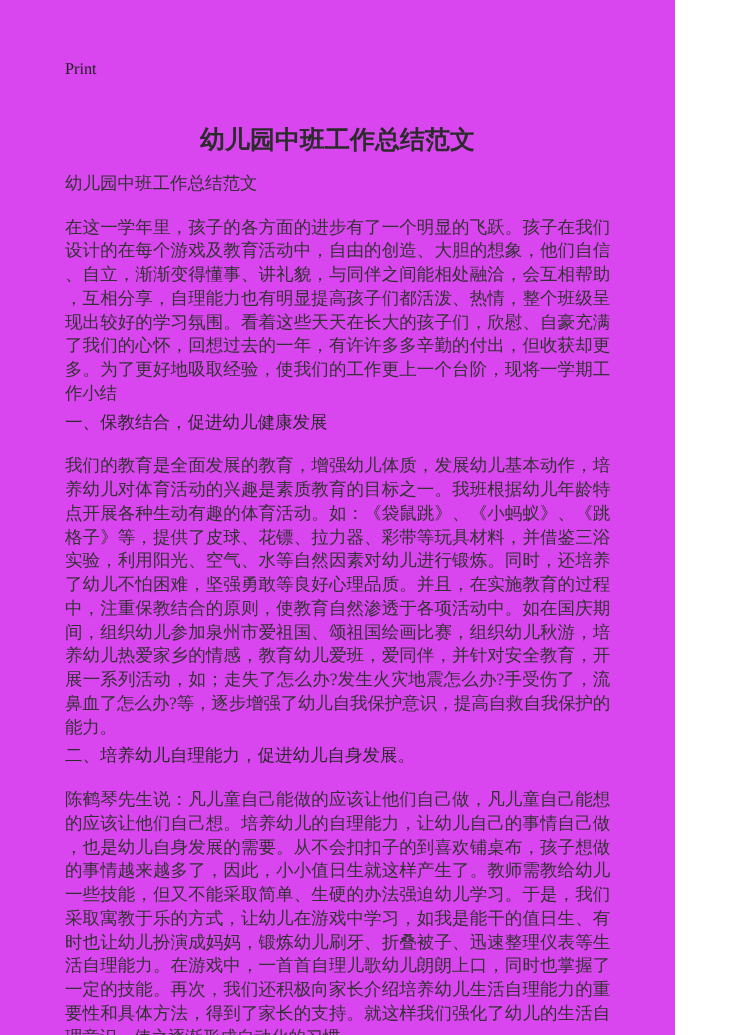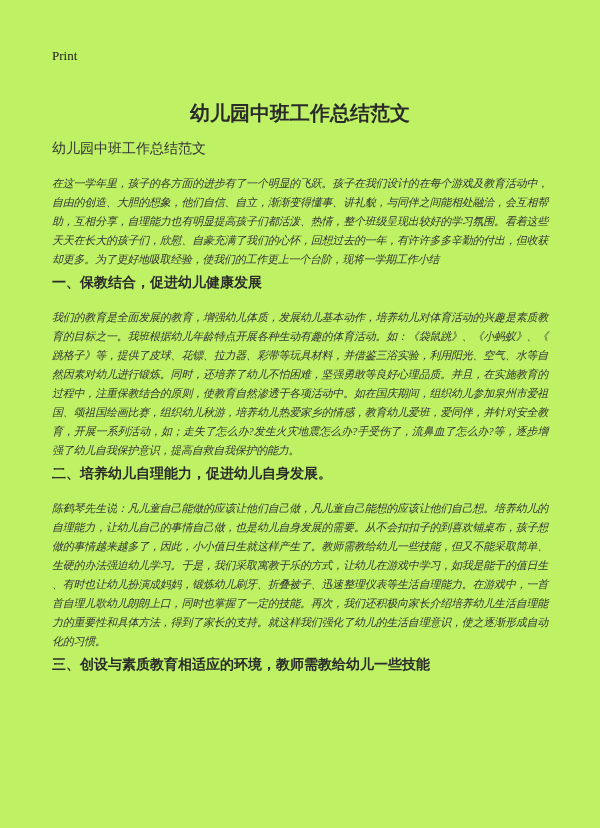--- a/index.html
+++ b/index.html
@@ -7,24 +7,24 @@
     padding: 0;
     background: #ffffff;
   }
   body {
     width: 600px;
     height: 828px;
     overflow: hidden;
   }
   .page {
     box-sizing: border-box;
-    width: 600px;
+    width: 540px;
     height: 828px;
     padding: 46px 52px 0 52px;
-    background: #bef264;
+    background: #d946ef;
     color: #333333;
     font-family: "Liberation Serif", "DejaVu Serif", serif;
   }
   .print-link {
     font-size: 13px;
     line-height: 16px;
     margin: 0 0 18px 0;
     color: #222222;
     display: inline-block;
   }
@@ -38,34 +38,33 @@
     color: #2b2b2b;
   }
   .doc-subtitle {
     font-size: 14px;
     line-height: 19px;
     font-weight: normal;
     margin: 0 0 13px 0;
     color: #333333;
   }
   .para {
-    font-size: 11px;
+    font-size: 14px;
     line-height: 19px;
     margin: 16px 0 4px 0;
     text-align: justify;
     word-break: break-all;
     line-break: anywhere;
     letter-spacing: -0.25px;
     color: #333333;
-    font-style: italic;
   }
   .section-heading {
     font-size: 14px;
     line-height: 19px;
-    font-weight: bold;
+    font-weight: normal;
     margin: 0 0 11px 0;
     color: #2b2b2b;
   }
 </style>
 </head>
 <body>
 
 <div class="page">
 
   <div class="print-row">

